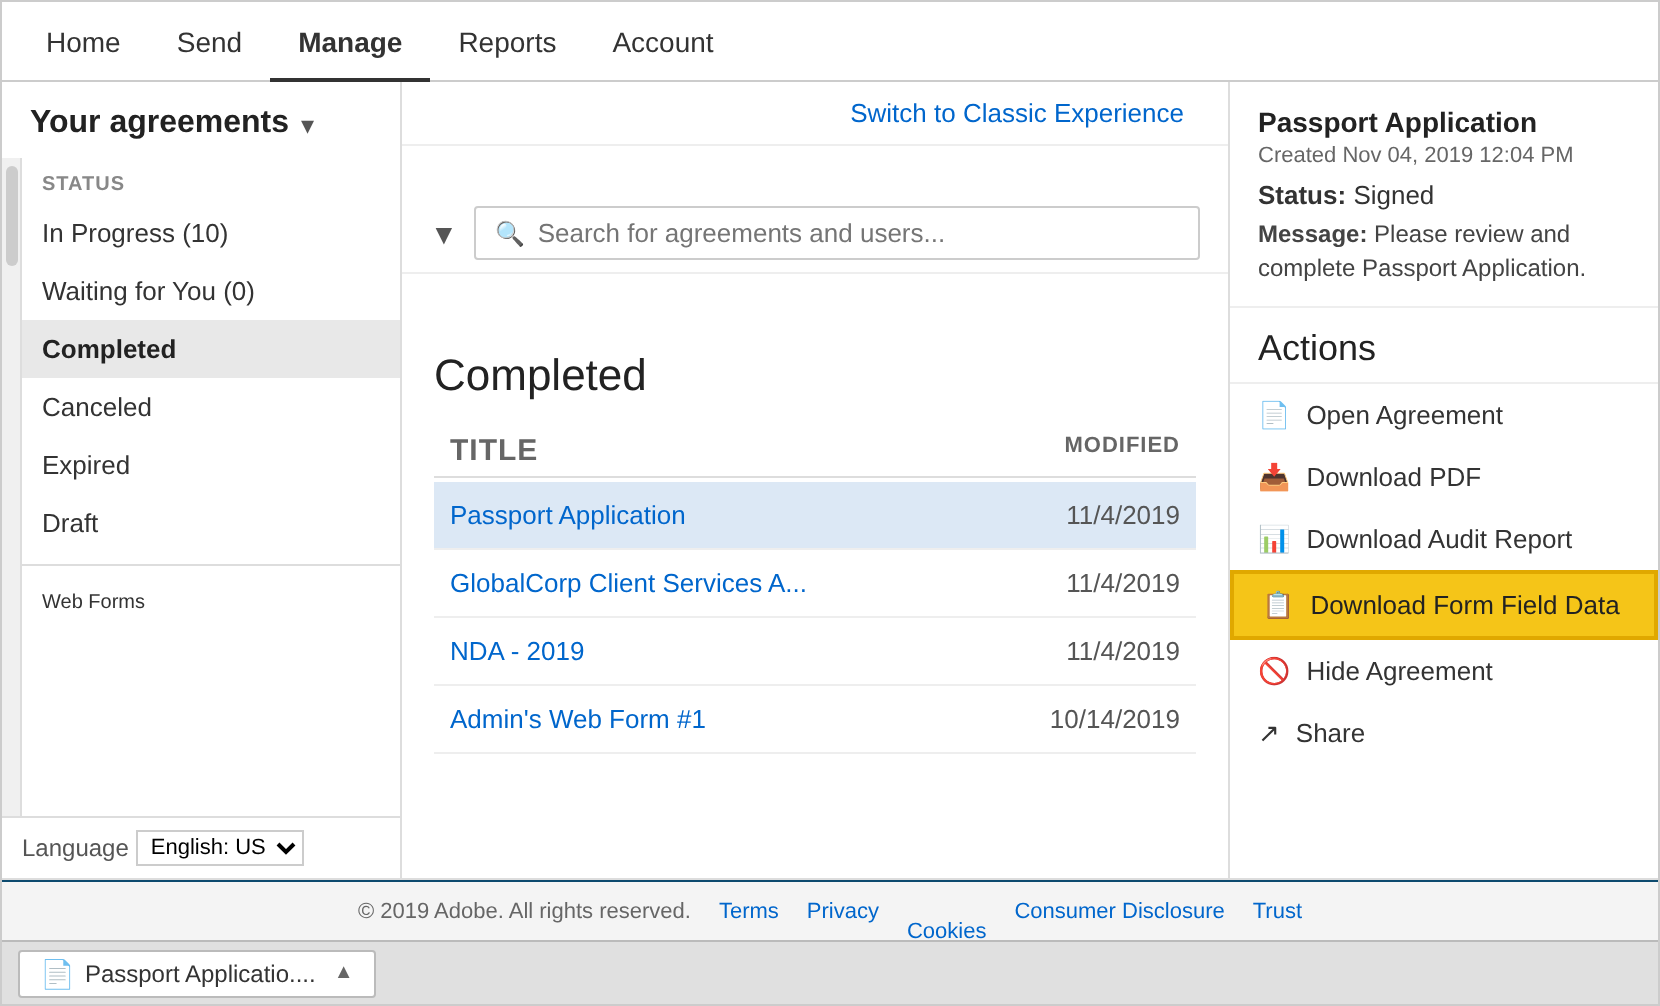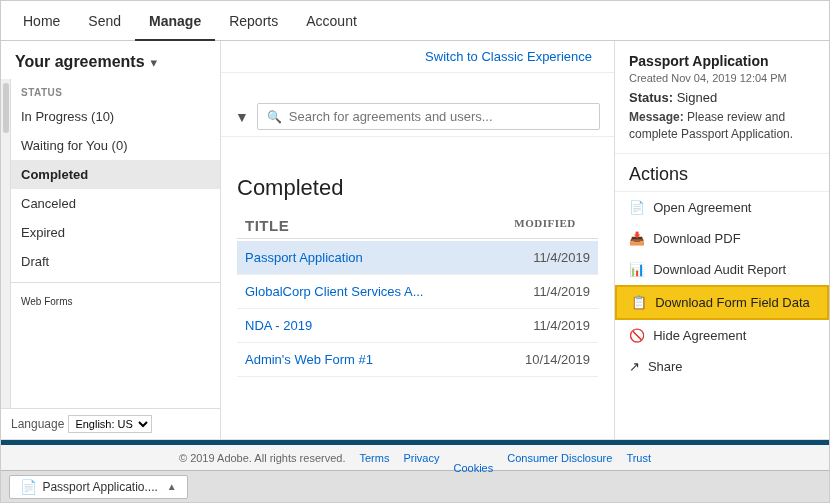--- a/index.html
+++ b/index.html
@@ -11,21 +11,21 @@
 <div style="background:#fff; border-bottom:1px solid #ccc; display:flex; align-items:center; height:40px; padding:0 8px;">
   <div style="padding:0 14px; height:40px; line-height:40px; cursor:pointer; color:#333; font-size:14px;">Home</div>
   <div style="padding:0 14px; height:40px; line-height:40px; cursor:pointer; color:#333; font-size:14px;">Send</div>
   <div style="padding:0 14px; height:40px; line-height:40px; cursor:pointer; color:#333; font-size:14px; border-bottom:2px solid #333; font-weight:600;">Manage</div>
   <div style="padding:0 14px; height:40px; line-height:40px; cursor:pointer; color:#333; font-size:14px;">Reports</div>
   <div style="padding:0 14px; height:40px; line-height:40px; cursor:pointer; color:#333; font-size:14px;">Account</div>
 </div>
 
 <div style="display:flex; height:399px; background:#fff; border-bottom:1px solid #ddd;">
 
-  <div style="width:220px; border-right:1px solid #ddd; background:#fff; flex-shrink:0; display:flex; flex-direction:column; overflow:hidden;">
+  <div style="width:200px; border-right:1px solid #ddd; background:#fff; flex-shrink:0; display:flex; flex-direction:column; overflow:hidden;">
     <div style="padding:12px 14px 8px; display:flex; align-items:center; gap:6px; cursor:pointer;">
       <span style="font-size:16px; font-weight:600; color:#222;">Your agreements</span>
       <span style="font-size:13px; color:#555;">▾</span>
     </div>
 
     <div style="flex:1; overflow-y:auto; display:flex;">
 
       <div style="width:10px; background:#f0f0f0; border-right:1px solid #ddd; flex-shrink:0; position:relative; cursor:pointer;">
         <div style="width:6px; background:#ccc; border-radius:3px; height:50px; margin:2px auto; margin-top:4px;"></div>
       </div>
@@ -61,21 +61,21 @@
         <span style="color:#888; font-size:12px;">🔍</span>
         <input type="text" style="border: none; outline: none; flex: 1 1 0%; font-size: 13px; color: rgb(170, 170, 170); background: transparent;" placeholder="Search for agreements and users...">
       </div>
     </div>
 
     <div style="flex:1; overflow-y:auto; padding:14px 16px 0;">
       <div style="font-size:22px; font-weight:300; color:#222; margin-bottom:12px;">Completed</div>
 
       <div style="display:flex; padding:4px 8px; border-bottom:1px solid #ddd; margin-bottom:2px;">
         <div style="flex:1; font-size:15px; font-weight:600; color:#666; text-transform:uppercase; letter-spacing:0.5px;">TITLE</div>
-        <div style="width:90px; font-size:11px; font-weight:600; color:#666; text-transform:uppercase; letter-spacing:0.5px; text-align:center;font-family:Liberation Serif, serif;">MODIFIED</div>
+        <div style="width:90px; font-size:11px; font-weight:600; color:#666; text-transform:uppercase; letter-spacing:0.5px; text-align:right;">MODIFIED</div>
       </div>
 
       <div style="display:flex; padding:9px 8px; border-bottom:1px solid #eee; cursor:pointer; background:#dce8f5; align-items:center;">
         <div style="flex:1; color:#0066cc; font-size:13px;">Passport Application</div>
         <div style="width:90px; font-size:13px; color:#555; text-align:right;">11/4/2019</div>
       </div>
 
       <div style="display:flex; padding:9px 8px; border-bottom:1px solid #eee; cursor:pointer; align-items:center;">
         <div style="flex:1; color:#0066cc; font-size:13px;">GlobalCorp Client Services A...</div>
         <div style="width:90px; font-size:13px; color:#555; text-align:right;">11/4/2019</div>
@@ -132,21 +132,21 @@
 
       <div style="display:flex; align-items:center; gap:8px; padding:8px 14px; cursor:pointer; color:#333; font-size:13px;">
         <span style="font-size:13px;">↗</span>
         <span>Share</span>
       </div>
     </div>
   </div>
 
 </div>
 
-<div style="height:30px; background:#f4f4f4; border-top:5px solid #0c4a6e; display:flex; align-items:center; justify-content:center; gap:14px; font-size:11px; color:#666;">
+<div style="height:30px; background:#f4f4f4; border-top:1px solid #0c4a6e; display:flex; align-items:center; justify-content:center; gap:14px; font-size:11px; color:#666;">
   <span>© 2019 Adobe. All rights reserved.</span>
   <a href="#" style="color:#0066cc; text-decoration:none; font-size:11px;">Terms</a>
   <a href="#" style="color:#0066cc; text-decoration:none; font-size:11px;">Privacy</a>
   <a href="#" style="color:#0066cc; text-decoration:none; font-size:11px;margin-top:20px;">Cookies</a>
   <a href="#" style="color:#0066cc; text-decoration:none; font-size:11px;">Consumer Disclosure</a>
   <a href="#" style="color:#0066cc; text-decoration:none; font-size:11px;">Trust</a>
 </div>
 
 <div style="height:32px; background:#e0e0e0; border-top:1px solid #bbb; display:flex; align-items:center; padding:0 8px; gap:8px;">
   <div style="background:#fff; border:1px solid #bbb; border-radius:2px; padding:3px 10px; font-size:12px; color:#333; display:flex; align-items:center; gap:5px; cursor:pointer;">

